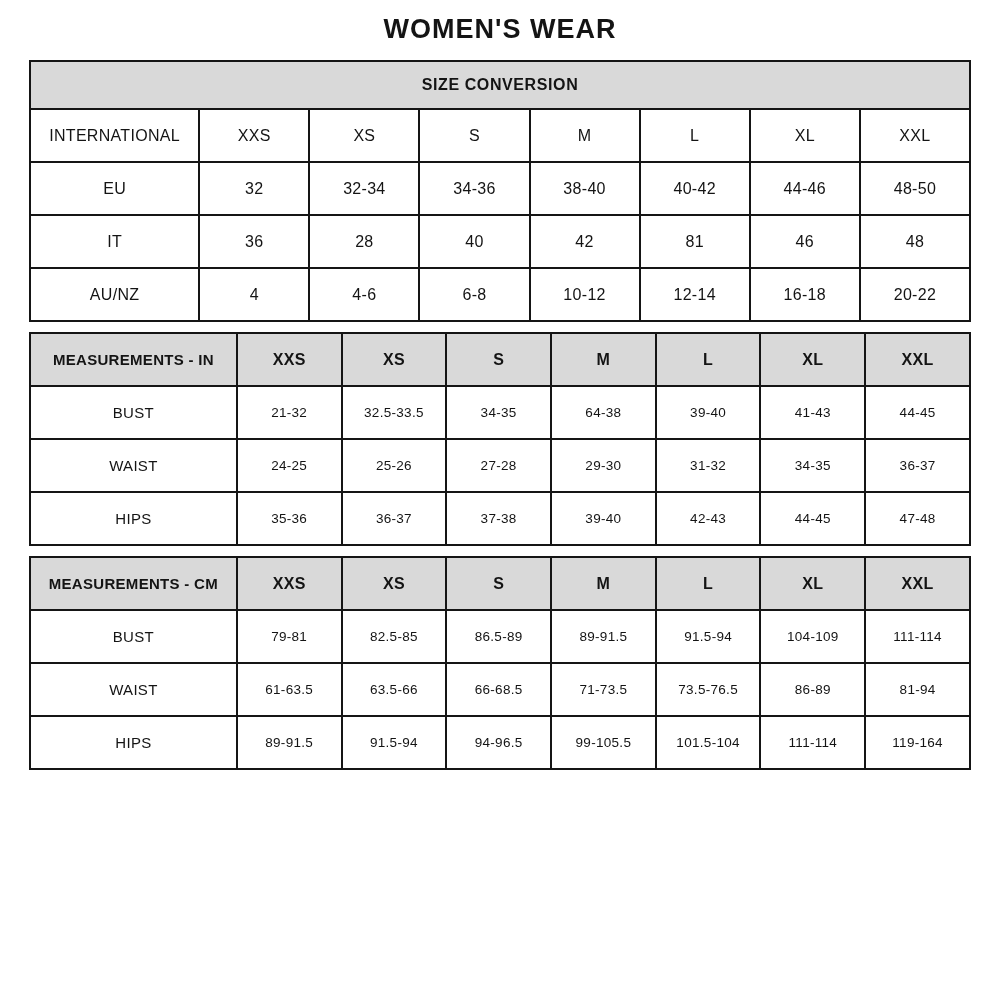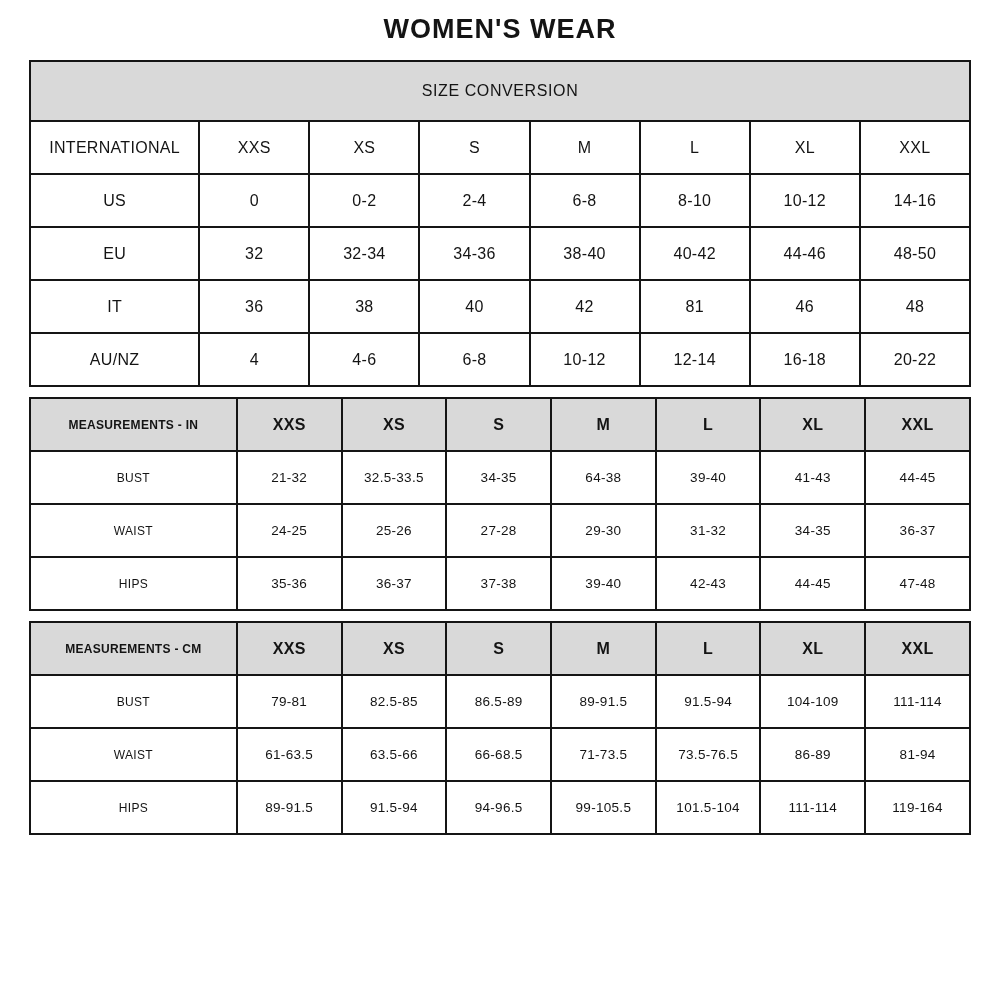--- a/index.html
+++ b/index.html
@@ -36,34 +36,34 @@
     vertical-align: middle;
     padding: 2px 4px;
     height: 53px;
     font-size: 16px;
     letter-spacing: 0.3px;
     overflow: hidden;
   }
   
   tr.table-title-row td {
     background: #d9d9d9;
-    font-weight: normal;
+    font-weight: bold;
     font-size: 16px;
     letter-spacing: 0.6px;
-    height: 60px;
+    height: 48px;
   }
   
   tr.head-row td {
     background: #d9d9d9;
     font-weight: bold;
     font-size: 16px;
   }
   
   table.t23 td.value-cell { font-size: 13.5px; }
-  table.t23 td.row-label  { font-size: 12px; text-align: center; }
+  table.t23 td.row-label  { font-size: 15px; text-align: center; }
 </style>
 </head>
 <body>
 
 <div class="page">
 
   <h1 class="page-title">WOMEN'S WEAR</h1>
 
   <table class="t1">
     <colgroup>
@@ -84,43 +84,33 @@
           <td class="row-label">INTERNATIONAL</td>
           <td class="value-cell">XXS</td>
           <td class="value-cell">XS</td>
           <td class="value-cell">S</td>
           <td class="value-cell">M</td>
           <td class="value-cell">L</td>
           <td class="value-cell">XL</td>
           <td class="value-cell">XXL</td>
         </tr>
         <tr>
-          <td class="row-label">US</td>
-          <td class="value-cell">0</td>
-          <td class="value-cell">0-2</td>
-          <td class="value-cell">2-4</td>
-          <td class="value-cell">6-8</td>
-          <td class="value-cell">8-10</td>
-          <td class="value-cell">10-12</td>
-          <td class="value-cell">14-16</td>
-        </tr>
-        <tr>
           <td class="row-label">EU</td>
           <td class="value-cell">32</td>
           <td class="value-cell">32-34</td>
           <td class="value-cell">34-36</td>
           <td class="value-cell">38-40</td>
           <td class="value-cell">40-42</td>
           <td class="value-cell">44-46</td>
           <td class="value-cell">48-50</td>
         </tr>
         <tr>
           <td class="row-label">IT</td>
           <td class="value-cell">36</td>
-          <td class="value-cell">38</td>
+          <td class="value-cell">28</td>
           <td class="value-cell">40</td>
           <td class="value-cell">42</td>
           <td class="value-cell">81</td>
           <td class="value-cell">46</td>
           <td class="value-cell">48</td>
         </tr>
         <tr>
           <td class="row-label">AU/NZ</td>
           <td class="value-cell">4</td>
           <td class="value-cell">4-6</td>

